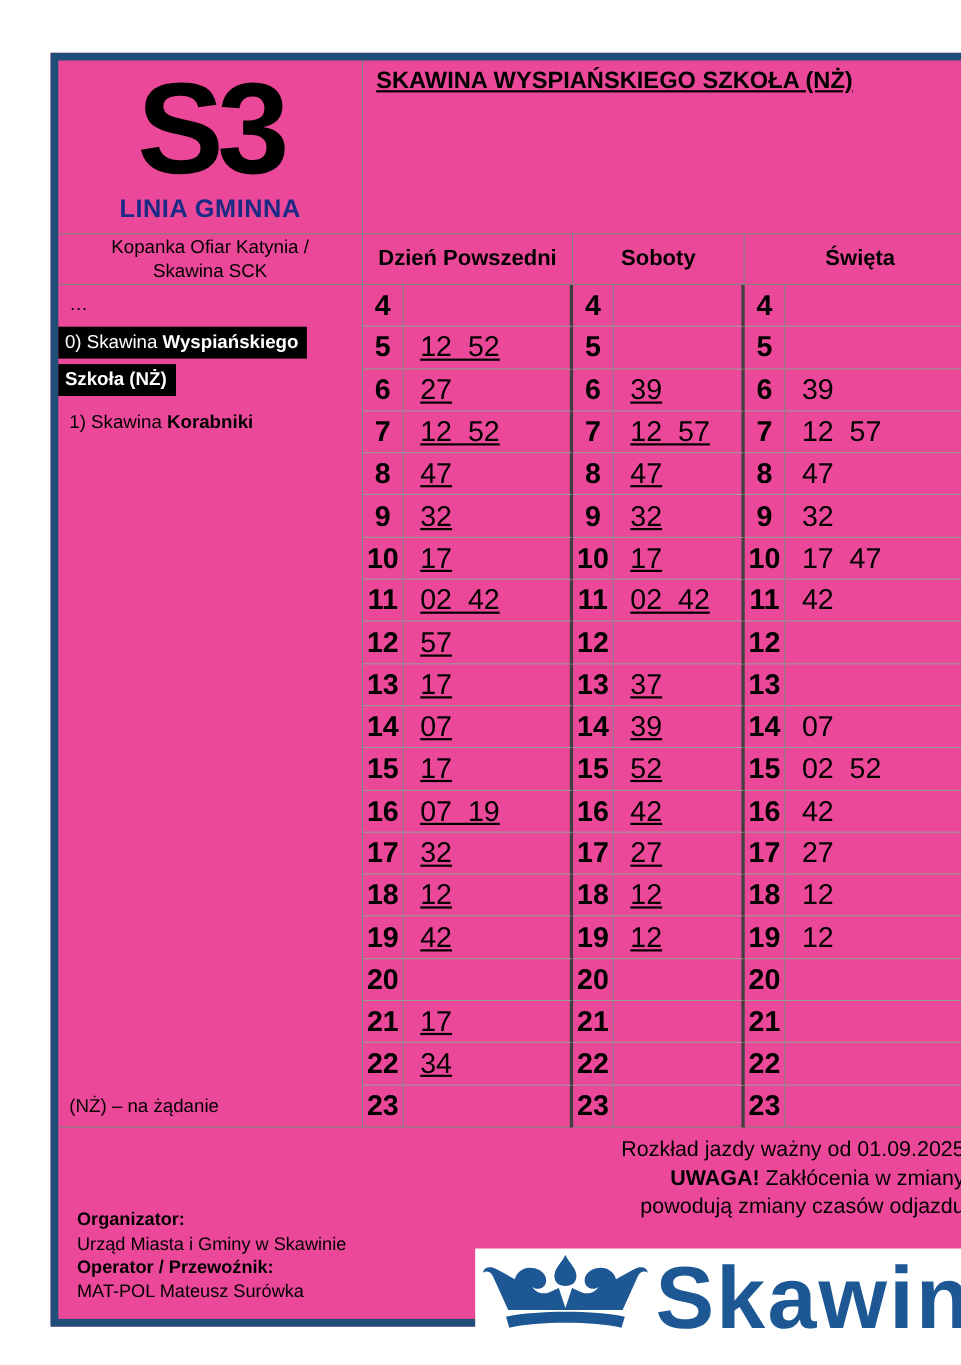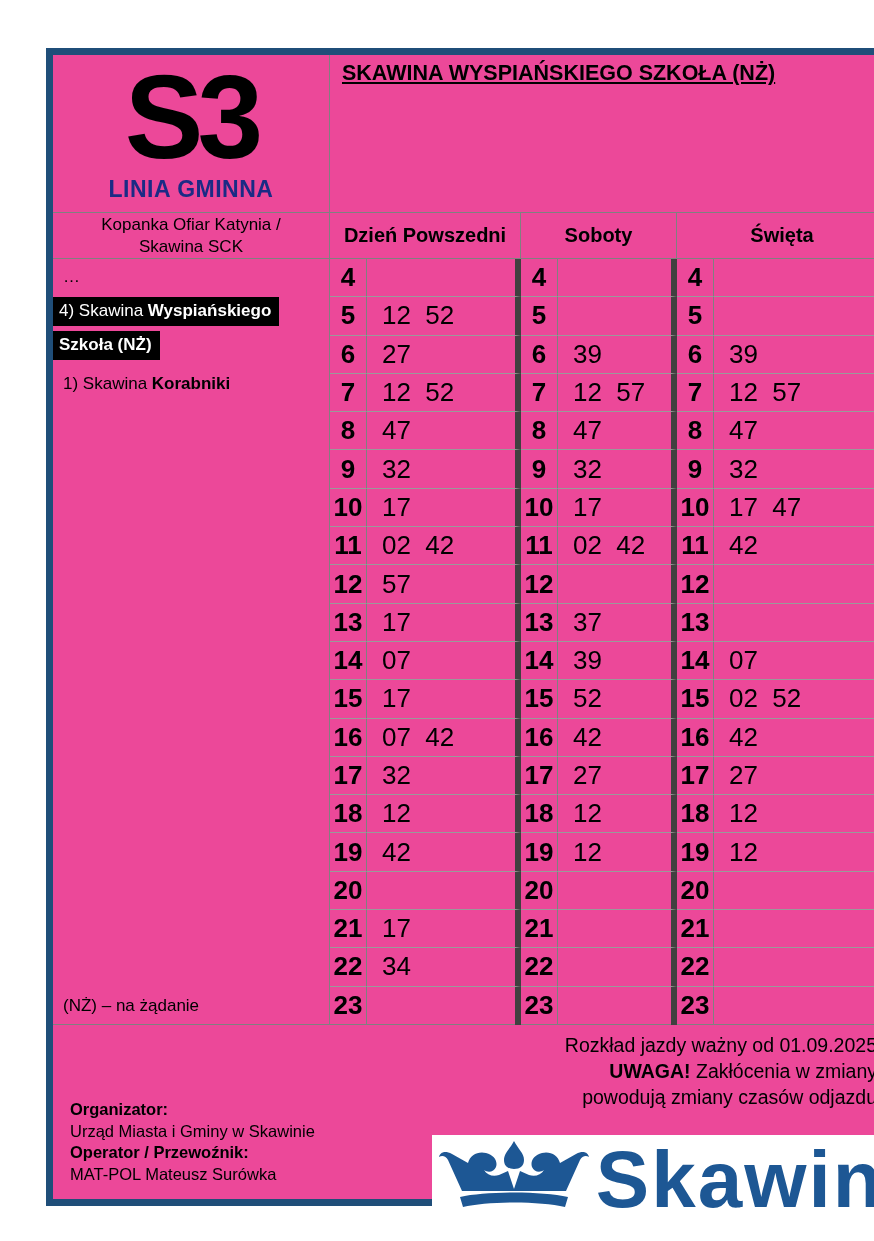--- a/index.html
+++ b/index.html
@@ -26,21 +26,21 @@
   .stop-end{font-size:17px;margin:9px 0 0 10px;}
   .stop-end .b{font-weight:bold;}
   .footnote{position:absolute;left:10px;bottom:8px;font-size:17px;}
   
   .tt-grid{flex:1;display:grid;grid-template-columns:37px 154px 37px 119px 37px 1fr;grid-template-rows:46px repeat(20,38.3px);}
   .tt-grid>div{box-sizing:border-box;}
   .th{grid-column:span 2;display:flex;align-items:center;justify-content:center;font-weight:bold;font-size:20px;border-bottom:1px solid #808080;}
   .th.g0,.th.g1{border-right:1px solid #808080;}
   .hour{display:flex;align-items:center;justify-content:center;font-weight:bold;font-size:26px;border-right:1px solid #808080;border-bottom:1px solid #9a9a9a;}
   .mins{display:flex;align-items:center;font-size:26px;padding-left:15px;white-space:pre;border-bottom:1px solid #9a9a9a;}
-  .mins.c0,.mins.c1{border-right:6px solid #404040;}
+  .mins.c0,.mins.c1{border-right:3px solid #404040;text-decoration:underline;}
   .tt-grid>div:nth-last-child(-n+6){border-bottom:none;}
   
   .footer-row{flex:1;position:relative;}
   .notes{position:absolute;top:7px;right:10px;text-align:right;font-size:19.5px;line-height:26px;margin-left:32px;}
   .notes .b{font-weight:bold;}
   .org-block{position:absolute;left:17px;bottom:14px;font-size:16.5px;line-height:21.5px;}
   .org-block .b{font-weight:bold;}
   .logo{position:absolute;right:-55px;bottom:-26px;background:#fff;display:flex;align-items:flex-end;padding:4px 12px 14px 6px;z-index:5;}
   .logo-text{color:#1d5794;font-weight:bold;font-size:80px;line-height:0.78;letter-spacing:2px;margin-left:6px;}
   .crown{width:152px;height:72px;flex-shrink:0;}
@@ -62,21 +62,21 @@
 
   <div class="mid-row">
     <div class="stops-panel">
       <div class="panel-header">
         <div>Kopanka Ofiar Katynia /</div>
         <div>Skawina SCK</div>
       </div>
       <div class="stops-body">
         <div class="ellipsis">…</div>
         <div>
-          <span class="hl-line"><span>4) Skawina </span><span class="b">Wyspiańskiego</span></span><br>
+          <span class="hl-line"><span>0) Skawina </span><span class="b">Wyspiańskiego</span></span><br>
           <span class="hl-line"><span class="b">Szkoła (NŻ)</span></span>
         </div>
         <div class="stop-end"><span>1) Skawina </span><span class="b">Korabniki</span></div>
         <div class="footnote">(NŻ) – na żądanie</div>
       </div>
     </div>
 
     <div class="tt-grid" id="tt-grid">
         <div class="th g0">Dzień Powszedni</div>
         <div class="th g1">Soboty</div>
@@ -147,21 +147,21 @@
         <div class="mins c1">39</div>
         <div class="hour c2">14</div>
         <div class="mins c2">07</div>
         <div class="hour c0">15</div>
         <div class="mins c0">17</div>
         <div class="hour c1">15</div>
         <div class="mins c1">52</div>
         <div class="hour c2">15</div>
         <div class="mins c2">02  52</div>
         <div class="hour c0">16</div>
-        <div class="mins c0">07  42</div>
+        <div class="mins c0">07  19</div>
         <div class="hour c1">16</div>
         <div class="mins c1">42</div>
         <div class="hour c2">16</div>
         <div class="mins c2">42</div>
         <div class="hour c0">17</div>
         <div class="mins c0">32</div>
         <div class="hour c1">17</div>
         <div class="mins c1">27</div>
         <div class="hour c2">17</div>
         <div class="mins c2">27</div>

